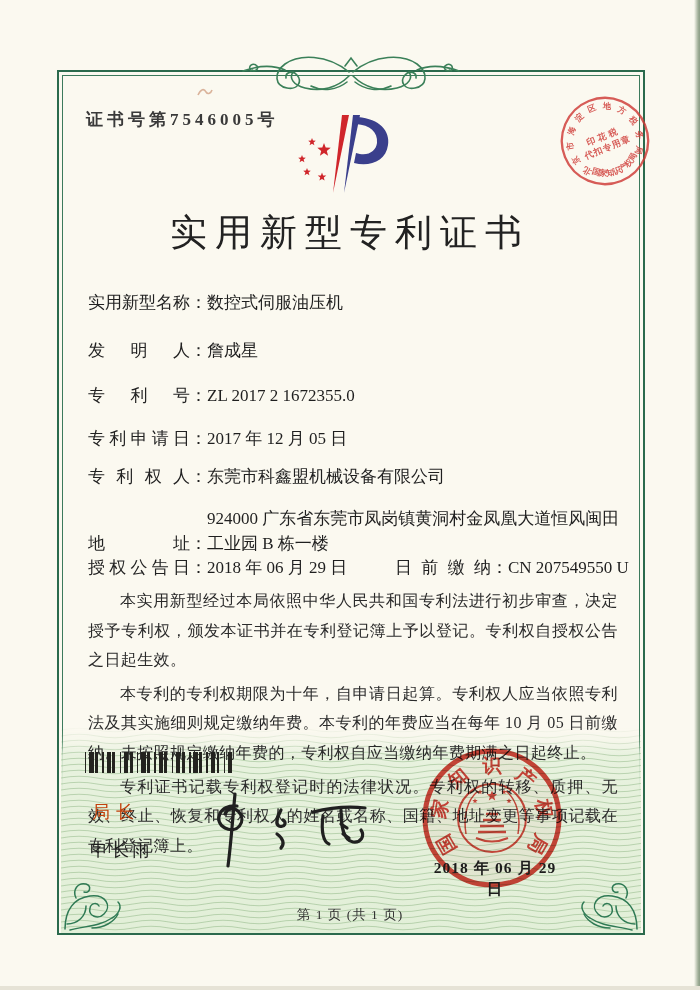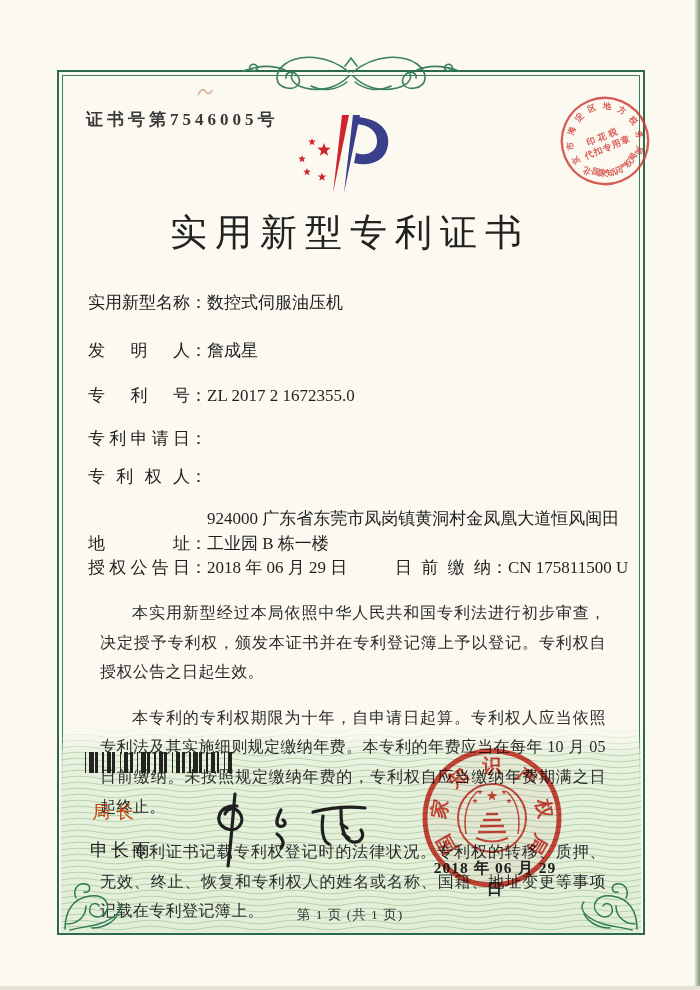--- a/index.html
+++ b/index.html
@@ -23,21 +23,21 @@
   .title{left:0;top:208px;width:700px;text-align:center;font-size:37px;font-weight:400;
          letter-spacing:8px;color:#222;}
   .row{left:88px;width:534px;font-size:17px;display:flex;align-items:flex-end;line-height:1.45;}
   .flabel{display:inline-block;width:102px;text-align:justify;text-align-last:justify;flex:none;color:#222;}
   .flabel2{display:inline-block;width:96px;text-align:justify;text-align-last:justify;flex:none;color:#222;}
   .fcolon{flex:none;color:#222;}
   .fval{flex:1;color:#1f1f1f;}
   .grant-right{position:absolute;left:307px;top:0;display:flex;width:240px;}
   .body-text{left:84px;top:582px;width:538px;font-size:16px;line-height:1.85;
              text-align:justify;color:#2b2b2b;letter-spacing:.4px;}
-  .body-text p{margin:16px;text-indent:2em;}
+  .body-text p{margin:4px;text-indent:2em;}
   .barcode{left:85px;top:752px;height:21px;display:flex;align-items:stretch;}
   .barcode div{height:100%;}
   .signer-title{left:92px;top:800px;font-size:18px;letter-spacing:6px;color:#c2410c;}
   .signer-name{left:90px;top:838px;font-size:18px;letter-spacing:3px;color:#1e1e1e;}
   .seal-date{left:424px;top:858px;width:142px;text-align:center;font-size:15.5px;
              letter-spacing:1px;color:#1c1c1c;font-weight:600;}
   .footer{left:0;top:906px;width:700px;text-align:center;font-size:13.5px;color:#333;letter-spacing:1px;}
   .mirror{transform:scaleX(-1);}
   svg text{font-family:"Liberation Serif","DejaVu Serif",serif;}
 </style>
@@ -132,38 +132,40 @@
   <span class="fval">詹成星</span>
 </div>
 <div class="abs row" style="top:384px">
   <span class="flabel">专利号</span>
     <span class="fcolon">：</span>
   <span class="fval">ZL 2017 2 1672355.0</span>
 </div>
 <div class="abs row" style="top:427px">
   <span class="flabel">专利申请日</span>
     <span class="fcolon">：</span>
+  <span class="fval">2017 年 12 月 05 日</span>
 </div>
 <div class="abs row" style="top:465px">
   <span class="flabel">专利权人</span>
     <span class="fcolon">：</span>
+  <span class="fval">东莞市科鑫盟机械设备有限公司</span>
 </div>
 <div class="abs row" style="top:507px;width:545px">
   <span class="flabel">地址</span>
     <span class="fcolon">：</span>
   <span class="fval">924000 广东省东莞市凤岗镇黄洞村金凤凰大道恒风闽田工业园 B 栋一楼</span>
 </div>
 <div class="abs row" style="top:556px">
   <span class="flabel">授权公告日</span>
     <span class="fcolon">：</span>
   <span class="fval">2018 年 06 月 29 日</span>
   <span class="grant-right">
     <span class="flabel2">日前缴纳</span>
       <span class="fcolon">：</span>
-    <span class="fval">CN 175811500 U</span>
+    <span class="fval">CN 207549550 U</span>
   </span>
 </div>
 
 <div class="abs body-text">
   <p>本实用新型经过本局依照中华人民共和国专利法进行初步审查，决定授予专利权，颁发本证书并在专利登记簿上予以登记。专利权自授权公告之日起生效。</p>
   <p>本专利的专利权期限为十年，自申请日起算。专利权人应当依照专利法及其实施细则规定缴纳年费。本专利的年费应当在每年 10 月 05 日前缴纳。未按照规定缴纳年费的，专利权自应当缴纳年费期满之日起终止。</p>
   <p>专利证书记载专利权登记时的法律状况。专利权的转移、质押、无效、终止、恢复和专利权人的姓名或名称、国籍、地址变更等事项记载在专利登记簿上。</p>
 </div>
 
 <div class="abs barcode" id="barcode">

